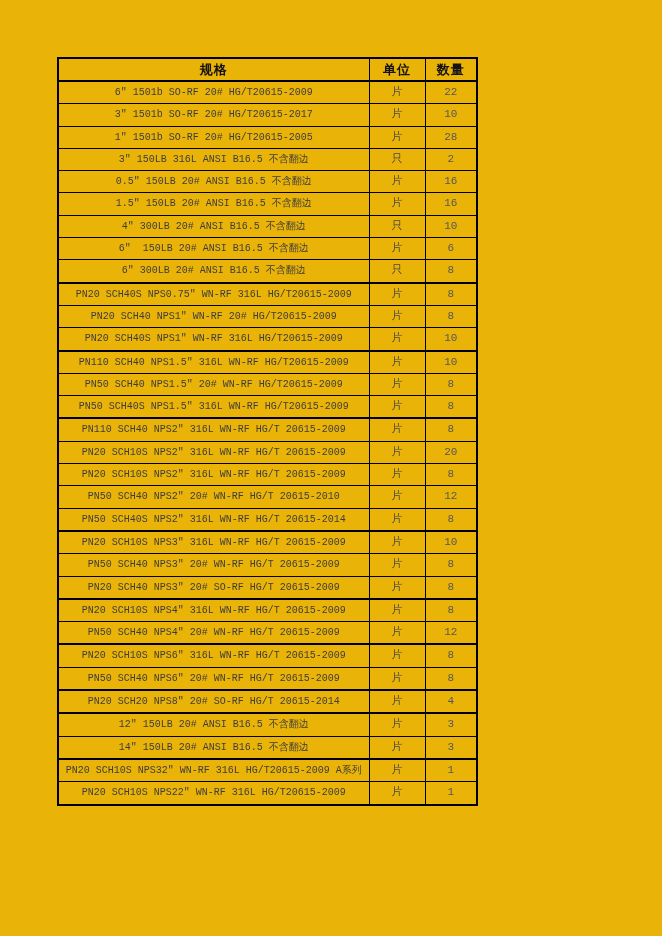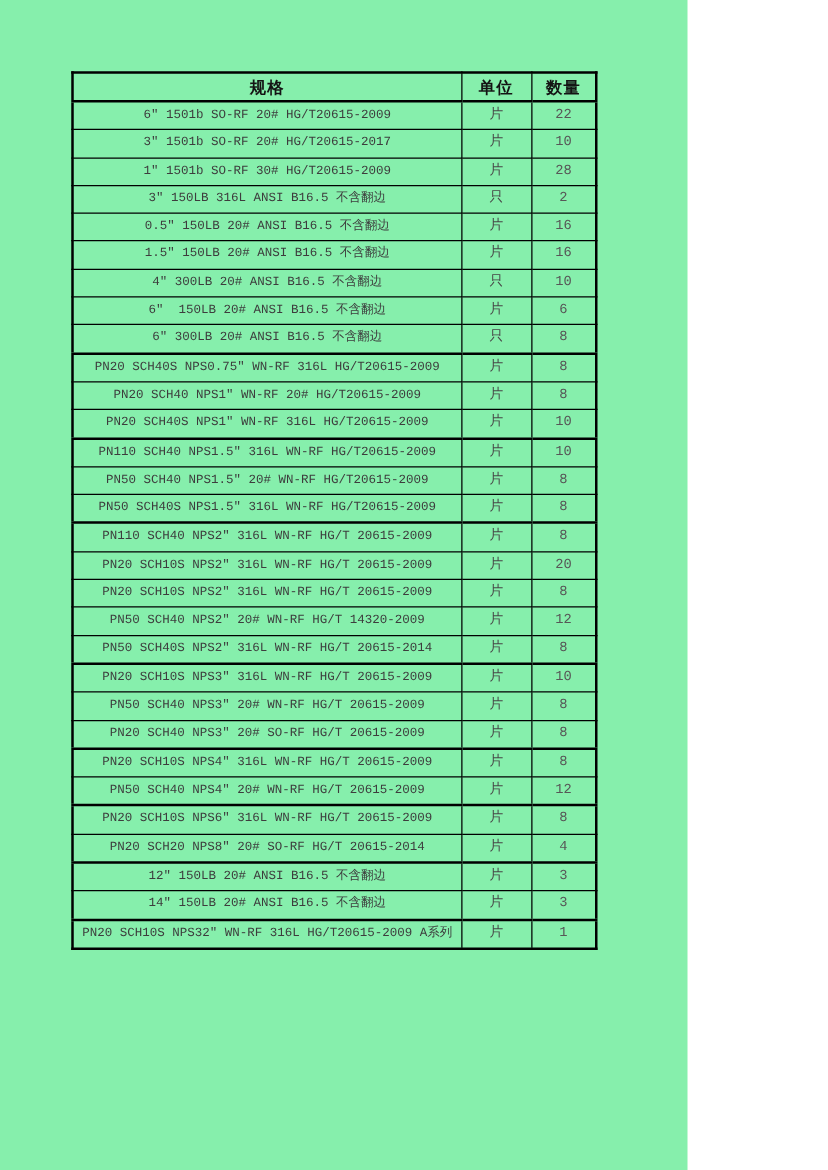--- a/index.html
+++ b/index.html
@@ -2,23 +2,23 @@
 <html><head>
 <meta charset="utf-8">
 <style>
   html, body {
     margin: 0;
     padding: 0;
     background: #ffffff;
   }
   .page {
     position: relative;
-    width: 550px;
+    width: 662px;
     height: 936px;
-    background: #86efac;
+    background: #eab308;
     overflow: hidden;
   }
   table.spec-table {
     position: absolute;
     left: 57px;
     top: 57px;
     border-collapse: collapse;
     table-layout: fixed;
     border: 2px solid #000000;
     font-family: "Liberation Mono", "DejaVu Sans Mono", monospace;
@@ -84,21 +84,21 @@
           <td class="col-spec">6″ 1501b SO-RF 20# HG/T20615-2009</td>
           <td class="col-unit">片</td>
           <td class="col-qty">22</td>
         </tr>
         <tr>
           <td class="col-spec">3″ 1501b SO-RF 20# HG/T20615-2017</td>
           <td class="col-unit">片</td>
           <td class="col-qty">10</td>
         </tr>
         <tr>
-          <td class="col-spec">1″ 1501b SO-RF 30# HG/T20615-2009</td>
+          <td class="col-spec">1″ 1501b SO-RF 20# HG/T20615-2005</td>
           <td class="col-unit">片</td>
           <td class="col-qty">28</td>
         </tr>
         <tr>
           <td class="col-spec">3" 150LB 316L ANSI B16.5 不含翻边</td>
           <td class="col-unit">只</td>
           <td class="col-qty">2</td>
         </tr>
         <tr>
           <td class="col-spec">0.5" 150LB 20# ANSI B16.5 不含翻边</td>
@@ -164,21 +164,21 @@
           <td class="col-spec">PN20 SCH10S NPS2″ 316L WN-RF HG/T 20615-2009</td>
           <td class="col-unit">片</td>
           <td class="col-qty">20</td>
         </tr>
         <tr>
           <td class="col-spec">PN20 SCH10S NPS2″ 316L WN-RF HG/T 20615-2009</td>
           <td class="col-unit">片</td>
           <td class="col-qty">8</td>
         </tr>
         <tr>
-          <td class="col-spec">PN50 SCH40 NPS2″ 20# WN-RF HG/T 14320-2009</td>
+          <td class="col-spec">PN50 SCH40 NPS2″ 20# WN-RF HG/T 20615-2010</td>
           <td class="col-unit">片</td>
           <td class="col-qty">12</td>
         </tr>
         <tr class="group-end">
           <td class="col-spec">PN50 SCH40S NPS2″ 316L WN-RF HG/T 20615-2014</td>
           <td class="col-unit">片</td>
           <td class="col-qty">8</td>
         </tr>
         <tr>
           <td class="col-spec">PN20 SCH10S NPS3″ 316L WN-RF HG/T 20615-2009</td>
@@ -204,34 +204,44 @@
           <td class="col-spec">PN50 SCH40 NPS4″ 20# WN-RF HG/T 20615-2009</td>
           <td class="col-unit">片</td>
           <td class="col-qty">12</td>
         </tr>
         <tr>
           <td class="col-spec">PN20 SCH10S NPS6″ 316L WN-RF HG/T 20615-2009</td>
           <td class="col-unit">片</td>
           <td class="col-qty">8</td>
         </tr>
         <tr class="group-end">
+          <td class="col-spec">PN50 SCH40 NPS6″ 20# WN-RF HG/T 20615-2009</td>
+          <td class="col-unit">片</td>
+          <td class="col-qty">8</td>
+        </tr>
+        <tr class="group-end">
           <td class="col-spec">PN20 SCH20 NPS8″ 20# SO-RF HG/T 20615-2014</td>
           <td class="col-unit">片</td>
           <td class="col-qty">4</td>
         </tr>
         <tr>
           <td class="col-spec">12" 150LB 20# ANSI B16.5 不含翻边</td>
           <td class="col-unit">片</td>
           <td class="col-qty">3</td>
         </tr>
         <tr class="group-end">
           <td class="col-spec">14" 150LB 20# ANSI B16.5 不含翻边</td>
           <td class="col-unit">片</td>
           <td class="col-qty">3</td>
         </tr>
         <tr>
           <td class="col-spec">PN20 SCH10S NPS32″ WN-RF 316L HG/T20615-2009 A系列</td>
+          <td class="col-unit">片</td>
+          <td class="col-qty">1</td>
+        </tr>
+        <tr>
+          <td class="col-spec">PN20 SCH10S NPS22″ WN-RF 316L HG/T20615-2009</td>
           <td class="col-unit">片</td>
           <td class="col-qty">1</td>
         </tr>
       </tbody>
   </table>
 </div>
 
 </body></html>

